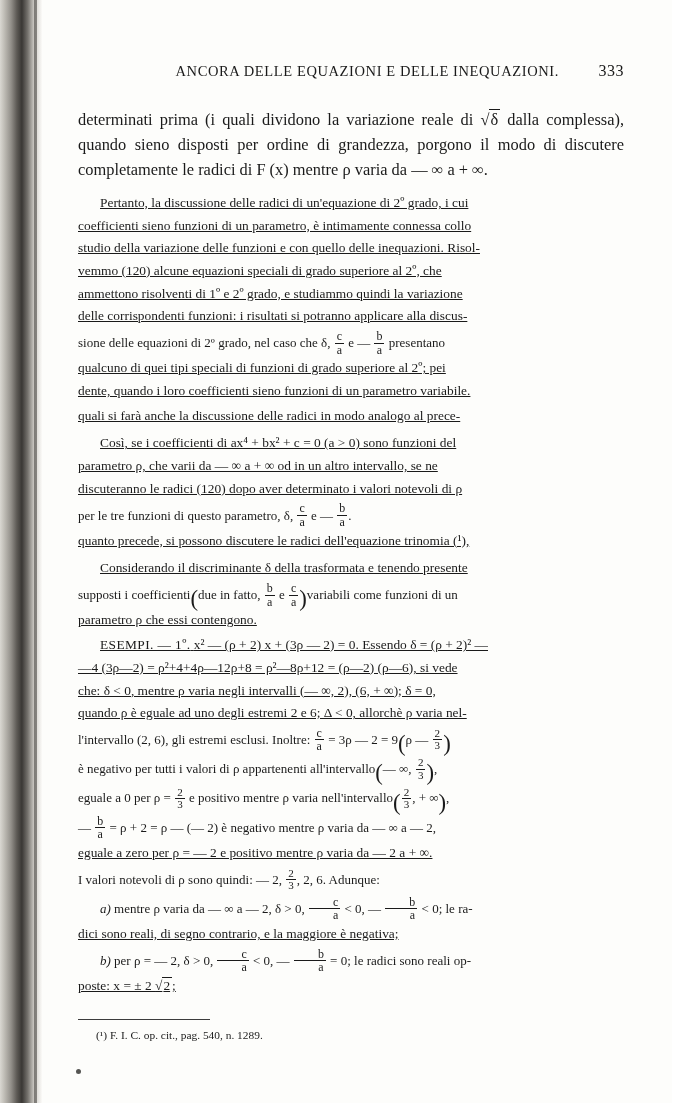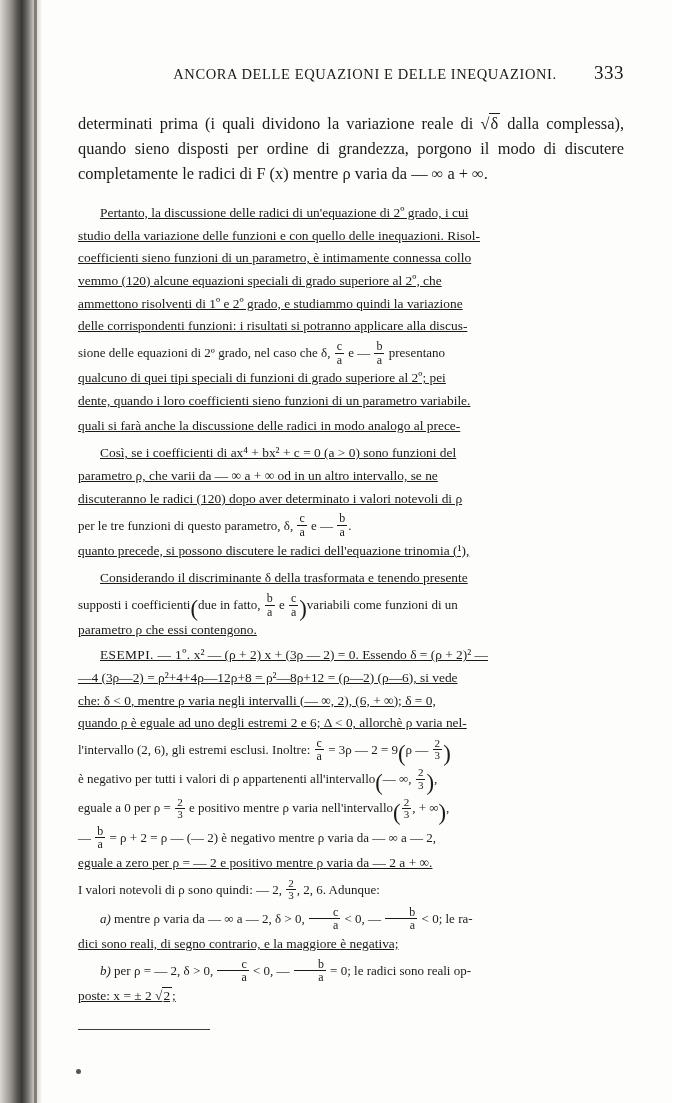--- a/index.html
+++ b/index.html
@@ -66,35 +66,35 @@
   }
   .rh-title {
     font-variant: small-caps;
     font-size: 14.5px;
     letter-spacing: 0.6px;
     flex: 1;
     text-align: center;
     padding-left: 58px;
   }
   .rh-page {
-    font-size: 19px;
+    font-size: 16px;
     letter-spacing: 0.5px;
     font-family: "Liberation Serif", serif;
   }
 
   p {
     margin: 0 0 0 0;
     text-align: justify;
     text-justify: inter-word;
     hyphens: manual;
   }
   .lead {
     font-size: 16.4px;
     line-height: 1.52;
-    margin-bottom: 15px;
+    margin-bottom: 9px;
   }
   .body {
     font-size: 13.4px;
     line-height: 1.62;
     margin-bottom: 3px;
     text-decoration: underline;
   }
   .indent { text-indent: 22px; }
   .tight { margin-bottom: 1px; }
 
@@ -169,22 +169,22 @@
       <span class="rh-title">ANCORA DELLE EQUAZIONI E DELLE INEQUAZIONI.</span>
       <span class="rh-page">333</span>
     </div>
 
     <p class="lead">
       <span>determinati prima (i quali dividono la variazione reale di </span><span class="sqrt">√<span class="rad">δ</span></span>
       <span>dalla complessa), quando sieno disposti per ordine di grandezza, porgono il modo di discutere completamente le radici di F (x) mentre ρ varia da — ∞ a + ∞.</span>
     </p>
 
     <p class="body indent tight">Pertanto, la discussione delle radici di un'equazione di 2º grado, i cui</p>
+    <p class="body tight">coefficienti sieno funzioni di un parametro, è intimamente connessa collo</p>
     <p class="body tight">studio della variazione delle funzioni e con quello delle inequazioni. Risol-</p>
-    <p class="body tight">coefficienti sieno funzioni di un parametro, è intimamente connessa collo</p>
     <p class="body tight">vemmo (120) alcune equazioni speciali di grado superiore al 2º, che</p>
     <p class="body tight">ammettono risolventi di 1º e 2º grado, e studiammo quindi la variazione</p>
     <p class="body tight">delle corrispondenti funzioni: i risultati si potranno applicare alla discus-</p>
     <p class="rowline">
       <span>sione delle equazioni di 2º grado, nel caso che δ, </span><span class="frac"><span class="num">c</span><span class="den">a</span></span><span> e — </span><span class="frac"><span class="num">b</span><span class="den">a</span></span><span> presentano</span>
     </p>
     <p class="body tight">qualcuno di quei tipi speciali di funzioni di grado superiore al 2º; pei</p>
     <p class="body">dente, quando i loro coefficienti sieno funzioni di un parametro variabile.</p>
     <p class="body tight">quali si farà anche la discussione delle radici in modo analogo al prece-</p>
 
@@ -234,15 +234,19 @@
 
     <p class="rowline rowline-first">
       <em>b)</em>
       <span>per ρ = — 2, δ &gt; 0, </span><span class="frac"><span class="num">c</span><span class="den">a</span></span><span> &lt; 0, — </span><span class="frac"><span class="num">b</span><span class="den">a</span></span><span> = 0; le radici sono reali op-</span>
     </p>
     <p class="body">
       <span>poste: x = ± 2 </span><span class="sqrt">√<span class="rad">2</span></span><span>;</span>
     </p>
 
     <div class="footnote-rule"></div>
+    <p class="footnote">
+      <span>(¹)</span>
+      <span>F. I. C. op. cit., pag. 540, n. 1289.</span>
+    </p>
 
   </div>
 </div>
 
 </body></html>

